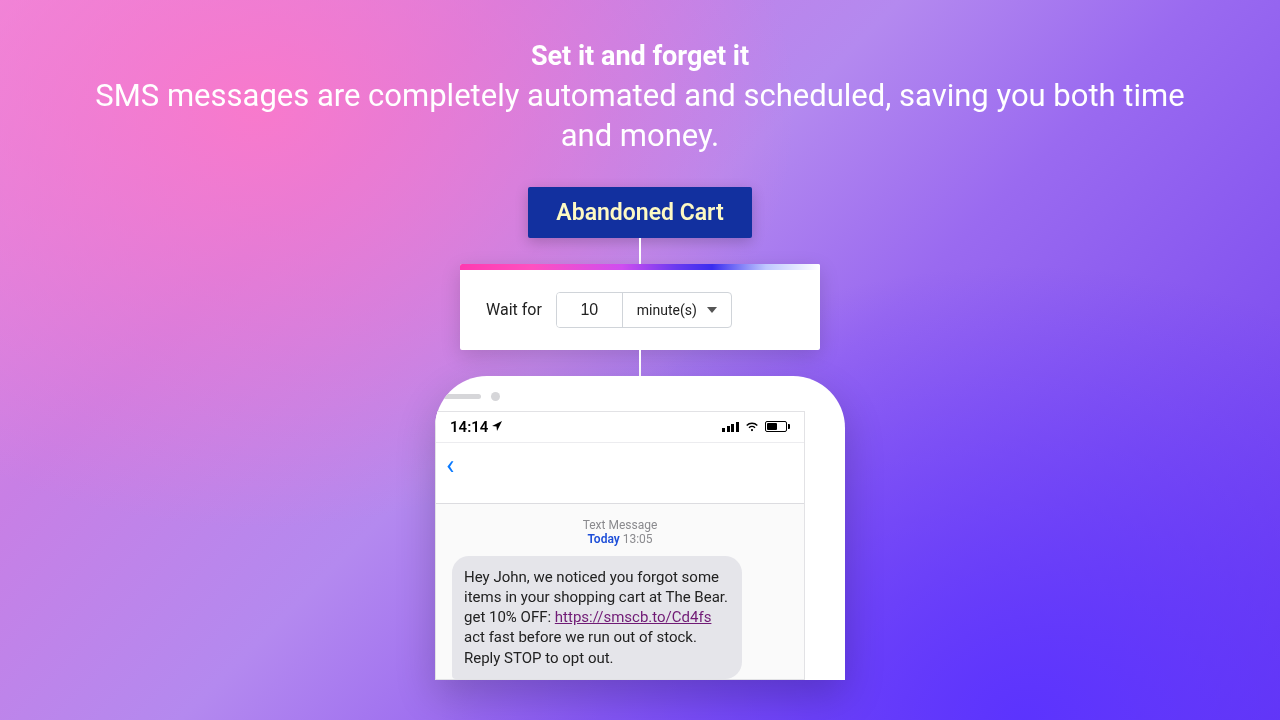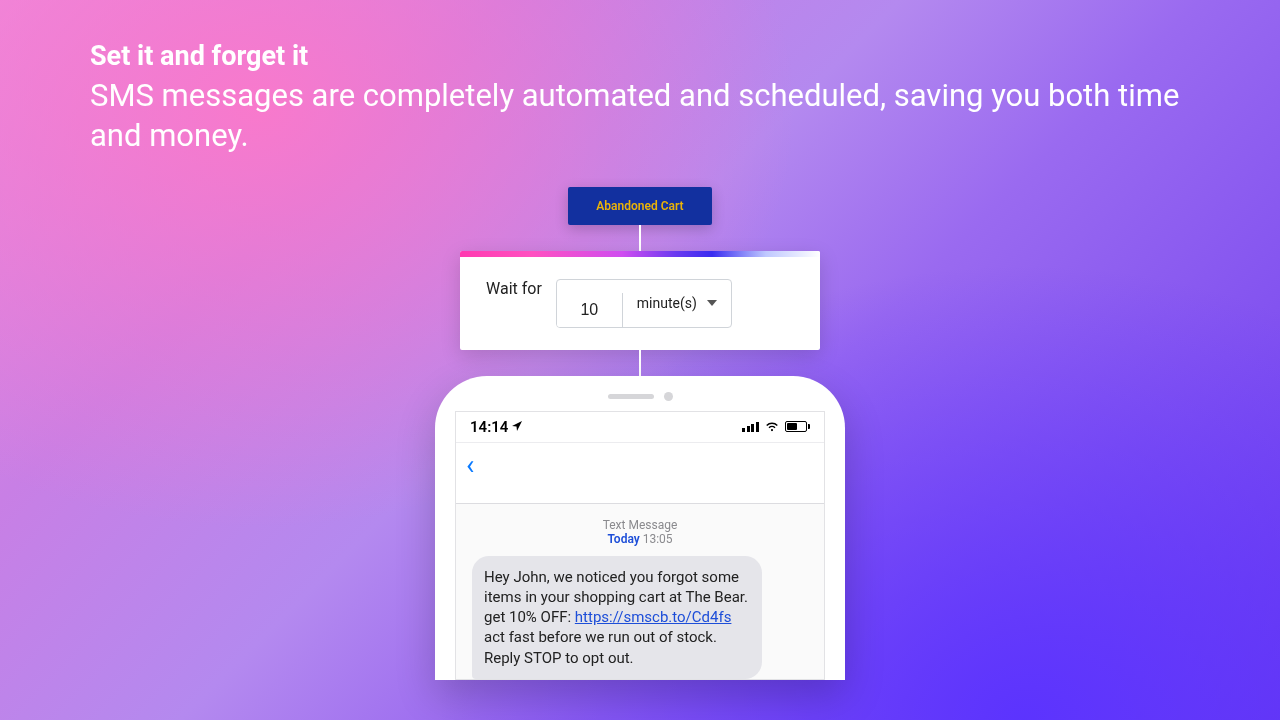--- a/index.html
+++ b/index.html
@@ -9,92 +9,90 @@
       radial-gradient(ellipse 900px 700px at 20% 15%, rgba(255,120,200,0.85) 0%, rgba(255,120,200,0) 60%),
       radial-gradient(ellipse 900px 700px at 80% 100%, rgba(90,50,255,0.95) 0%, rgba(90,50,255,0) 65%),
       linear-gradient(135deg, #e98ae0 0%, #c87fe5 25%, #b489ef 45%, #9a6af0 60%, #6a3af0 100%);
     position: relative;
     display: flex;
     flex-direction: column;
     align-items: center;
     padding-top: 40px;
     color: #fff;
   }
-  .header { text-align: left; max-width: 1100px; }
+  .header { text-align: center; max-width: 1100px; }
   .header h1 { font-size: 27px; font-weight: 700; }
   .header p  { font-size: 31px; font-weight: 400; line-height: 1.3; margin-top: 4px; }
 
   .flow { margin-top: 30px; display: flex; flex-direction: column; align-items: center; }
   .tag-btn {
     background: #12309f;
-    color: #eab308;
+    color: #fef9c3;
     font-weight: 600;
-    font-size: 12px;
+    font-size: 23px;
     padding: 12px 28px;
     border-radius: 2px;
     box-shadow: 0 4px 14px rgba(0,0,0,0.2);
   }
   .connector { width: 2px; height: 26px; background: #fff; }
 
   .wait-card {
     background: #fff;
     width: 360px;
     border-radius: 2px;
     box-shadow: 0 6px 20px rgba(0,0,0,0.15);
     overflow: hidden;
     color: #1a1a1a;
   }
   .wait-card .stripe {
     height: 6px;
     background: linear-gradient(90deg, #ff3ab0 0%, #ff50c0 20%, #cf4df0 45%, #6a3af0 60%, #3a2cf0 70%, #bfc8ff 85%, #fff 100%);
   }
   .wait-card .row {
     display: flex;
-    align-items: flex-start;
+    align-items: center;
     padding: 22px 26px;
     gap: 14px;
     font-size: 16px;
   }
   .wait-card .label { color: #222; }
   .input-group {
     display: flex;
     border: 1px solid #d0d4d9;
     border-radius: 4px;
     overflow: hidden;
   }
   .input-group .num {
     width: 66px;
     text-align: center;
     padding: 8px 0;
     font-size: 16px;
     color: #222;
     border: none;
     border-right: 1px solid #d0d4d9;
     outline: none;
-    margin-top: 13px;
   }
   .input-group .select {
     display: flex;
     align-items: center;
     gap: 10px;
     padding: 8px 14px;
     font-size: 14px;
     color: #222;
     cursor: pointer;
   }
   .chev { width: 0; height: 0; border-left: 5px solid transparent; border-right: 5px solid transparent; border-top: 6px solid #555; }
 
   .phone {
     width: 410px;
     background: #fff;
     border-radius: 52px 52px 0 0;
     box-shadow: 0 16px 40px rgba(0,0,0,0.2);
     display: flex;
     flex-direction: column;
-    align-items: center;
     overflow: hidden;
   }
   .phone .notch-row { display:flex; align-items:center; gap:10px; margin-top:16px; margin-bottom:10px;}
   .phone .speaker { width: 46px; height: 5px; border-radius: 3px; background: #d6d6d9; }
   .phone .camera  { width: 9px;  height: 9px; border-radius: 50%; background: #d6d6d9; }
   .screen { width: 370px; background: #fafafa; border: 1px solid #e2e2e5; display:flex; flex-direction:column; }
   .status-bar {
     display: flex; justify-content: space-between; align-items: center;
     padding: 6px 14px 6px 14px; font-size: 15px; font-weight: 600; color: #000;
     background:#fff;
@@ -110,21 +108,21 @@
     max-width: 290px;
     margin: 0 0 0 16px;
     background:#e5e5ea;
     color:#222;
     font-size:15px;
     line-height:1.35;
     padding:11px 12px;
     border-radius:17px;
     border-bottom-left-radius:4px;
   }
-  .bubble a { color:#1d4ed8; text-decoration: underline; }
+  .bubble a { color:#701a75; text-decoration: underline; }
   .signal { display:inline-flex; align-items:flex-end; gap:1.5px; }
   .signal span { width:3px; background:#000; display:inline-block; }
   .signal span:nth-child(1){height:4px;} .signal span:nth-child(2){height:6px;} .signal span:nth-child(3){height:8px;} .signal span:nth-child(4){height:10px;}
   .wifi { width:14px;height:10px; }
   .batt { display:inline-flex; align-items:center; }
   .batt .body { width:22px;height:11px;border:1px solid #000;border-radius:2px; position:relative; }
   .batt .fill { position:absolute; left:1px; top:1px; bottom:1px; width:10px; background:#000; border-radius:1px;}
   .batt .cap  { width:2px; height:5px; background:#000; margin-left:1.5px; border-radius:0 1px 1px 0;}
   .loc { font-size:12px; }
 </style>

